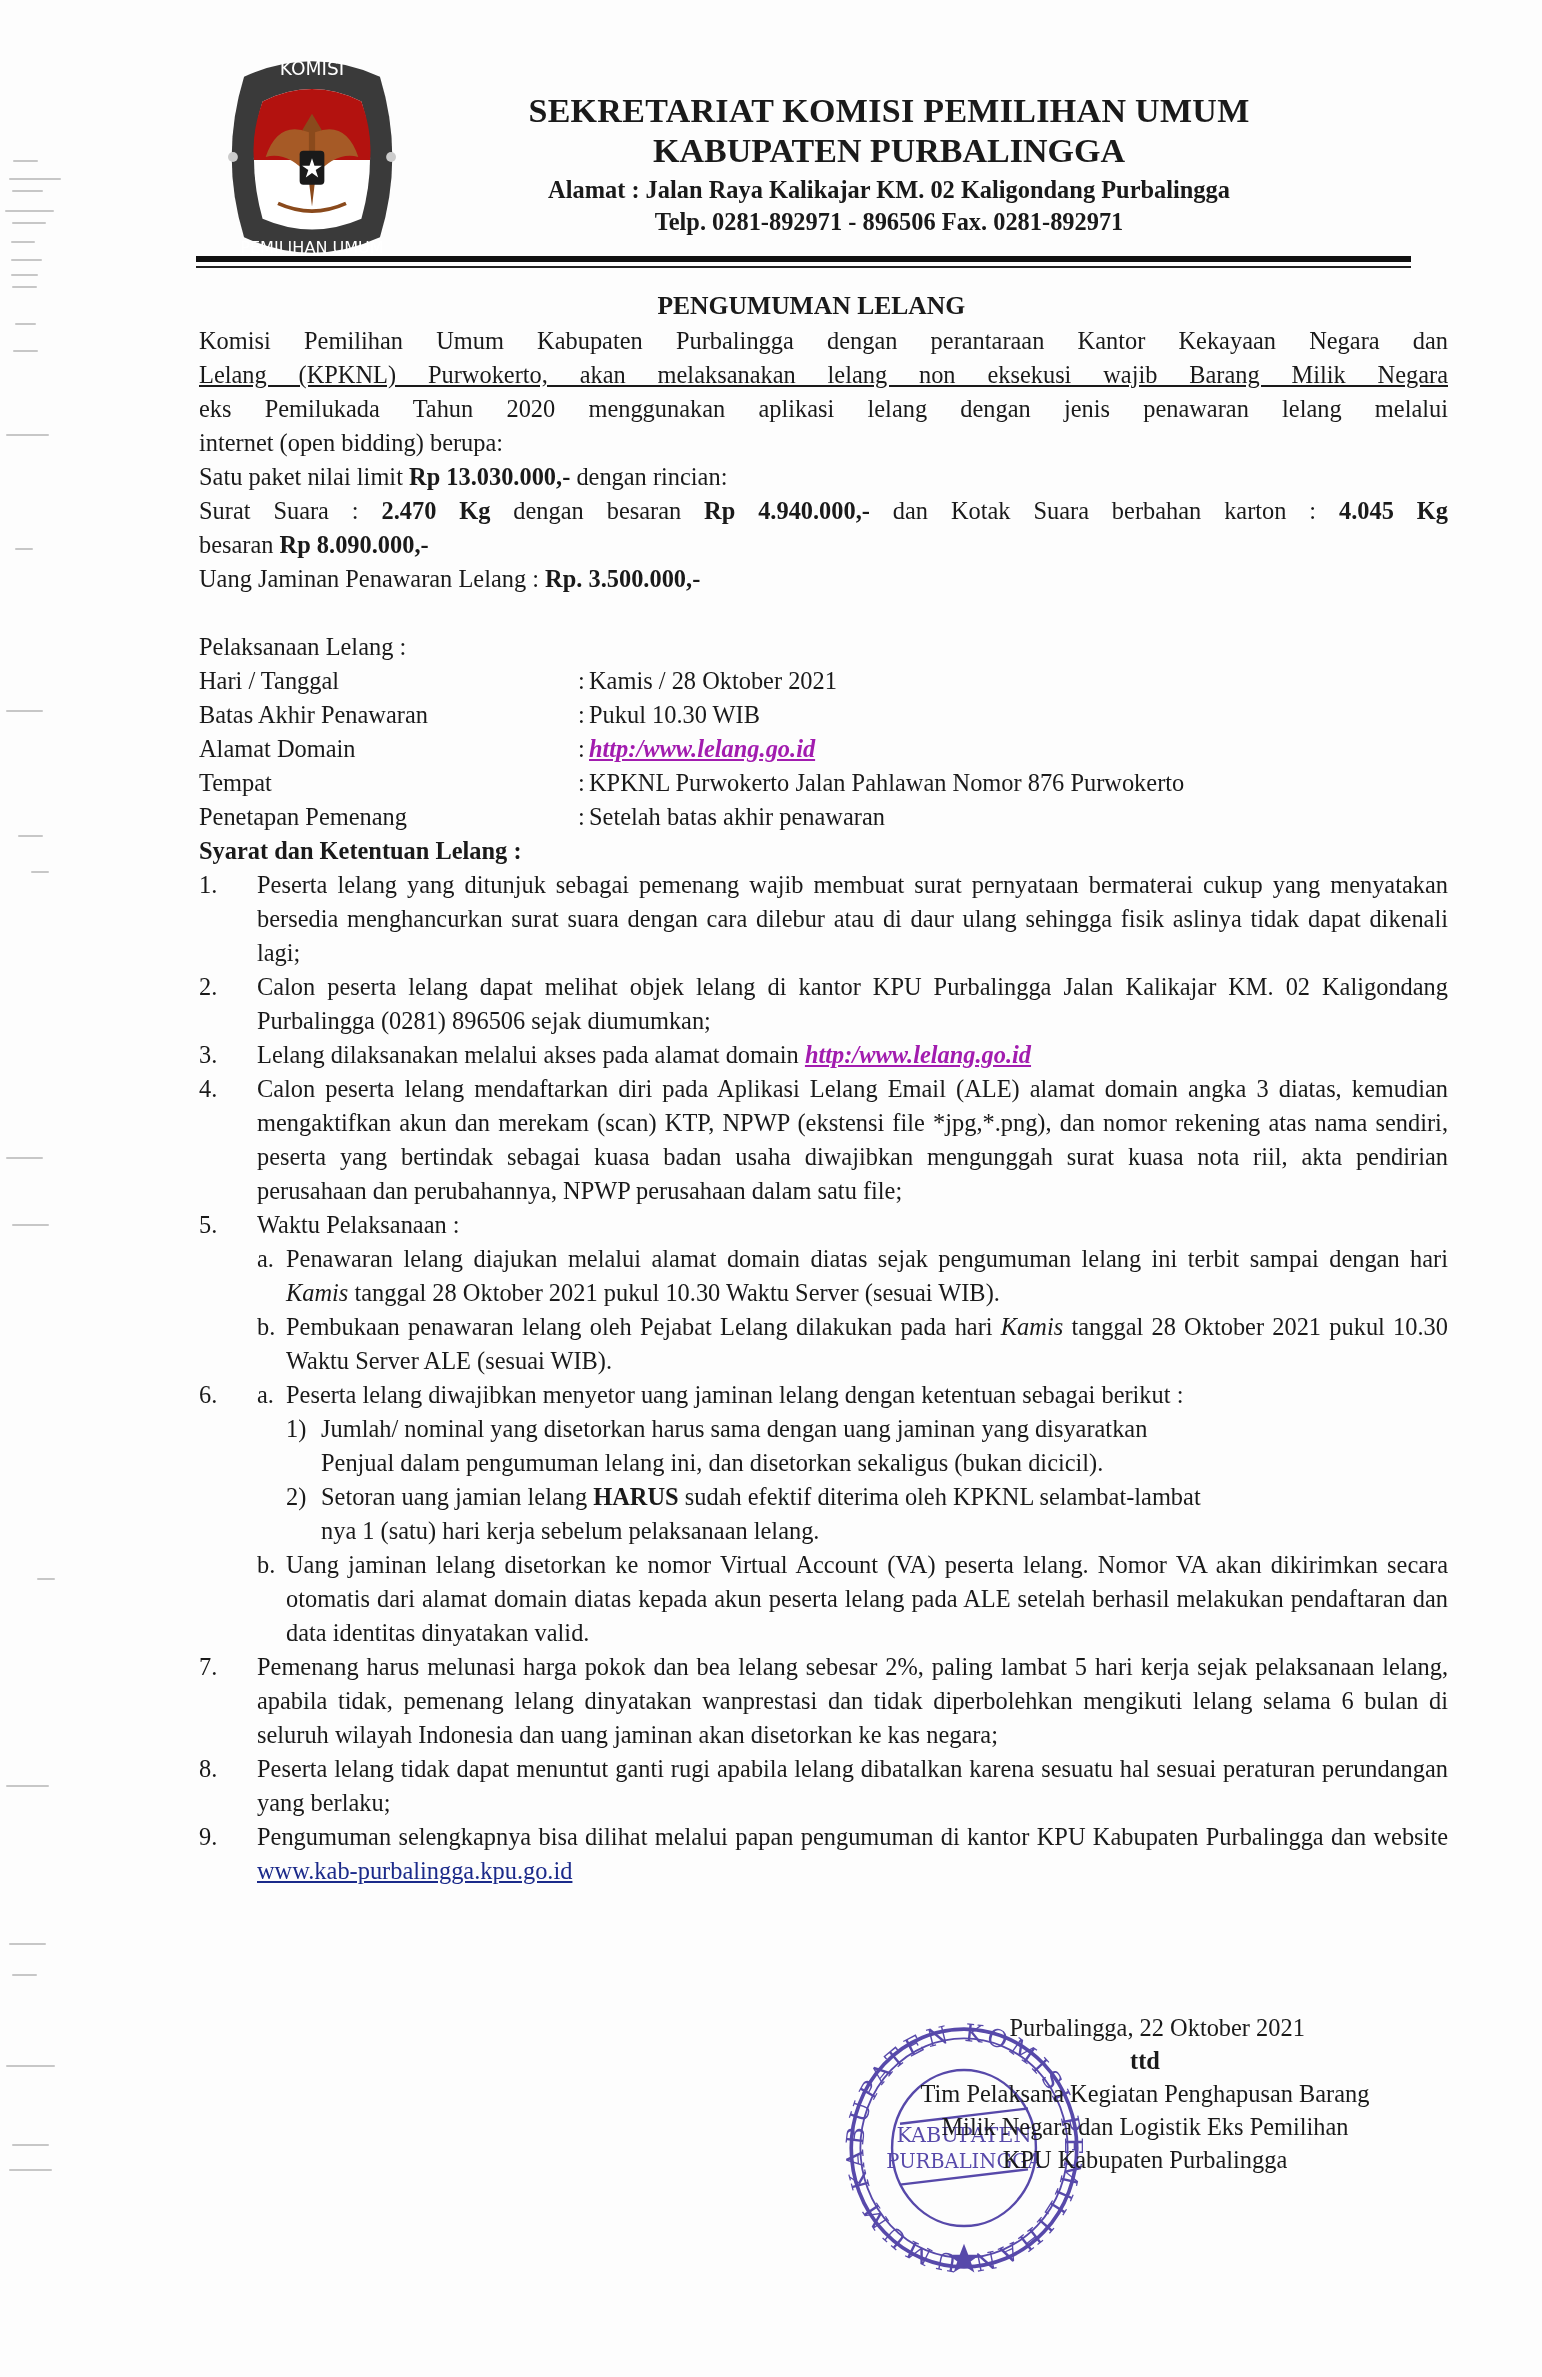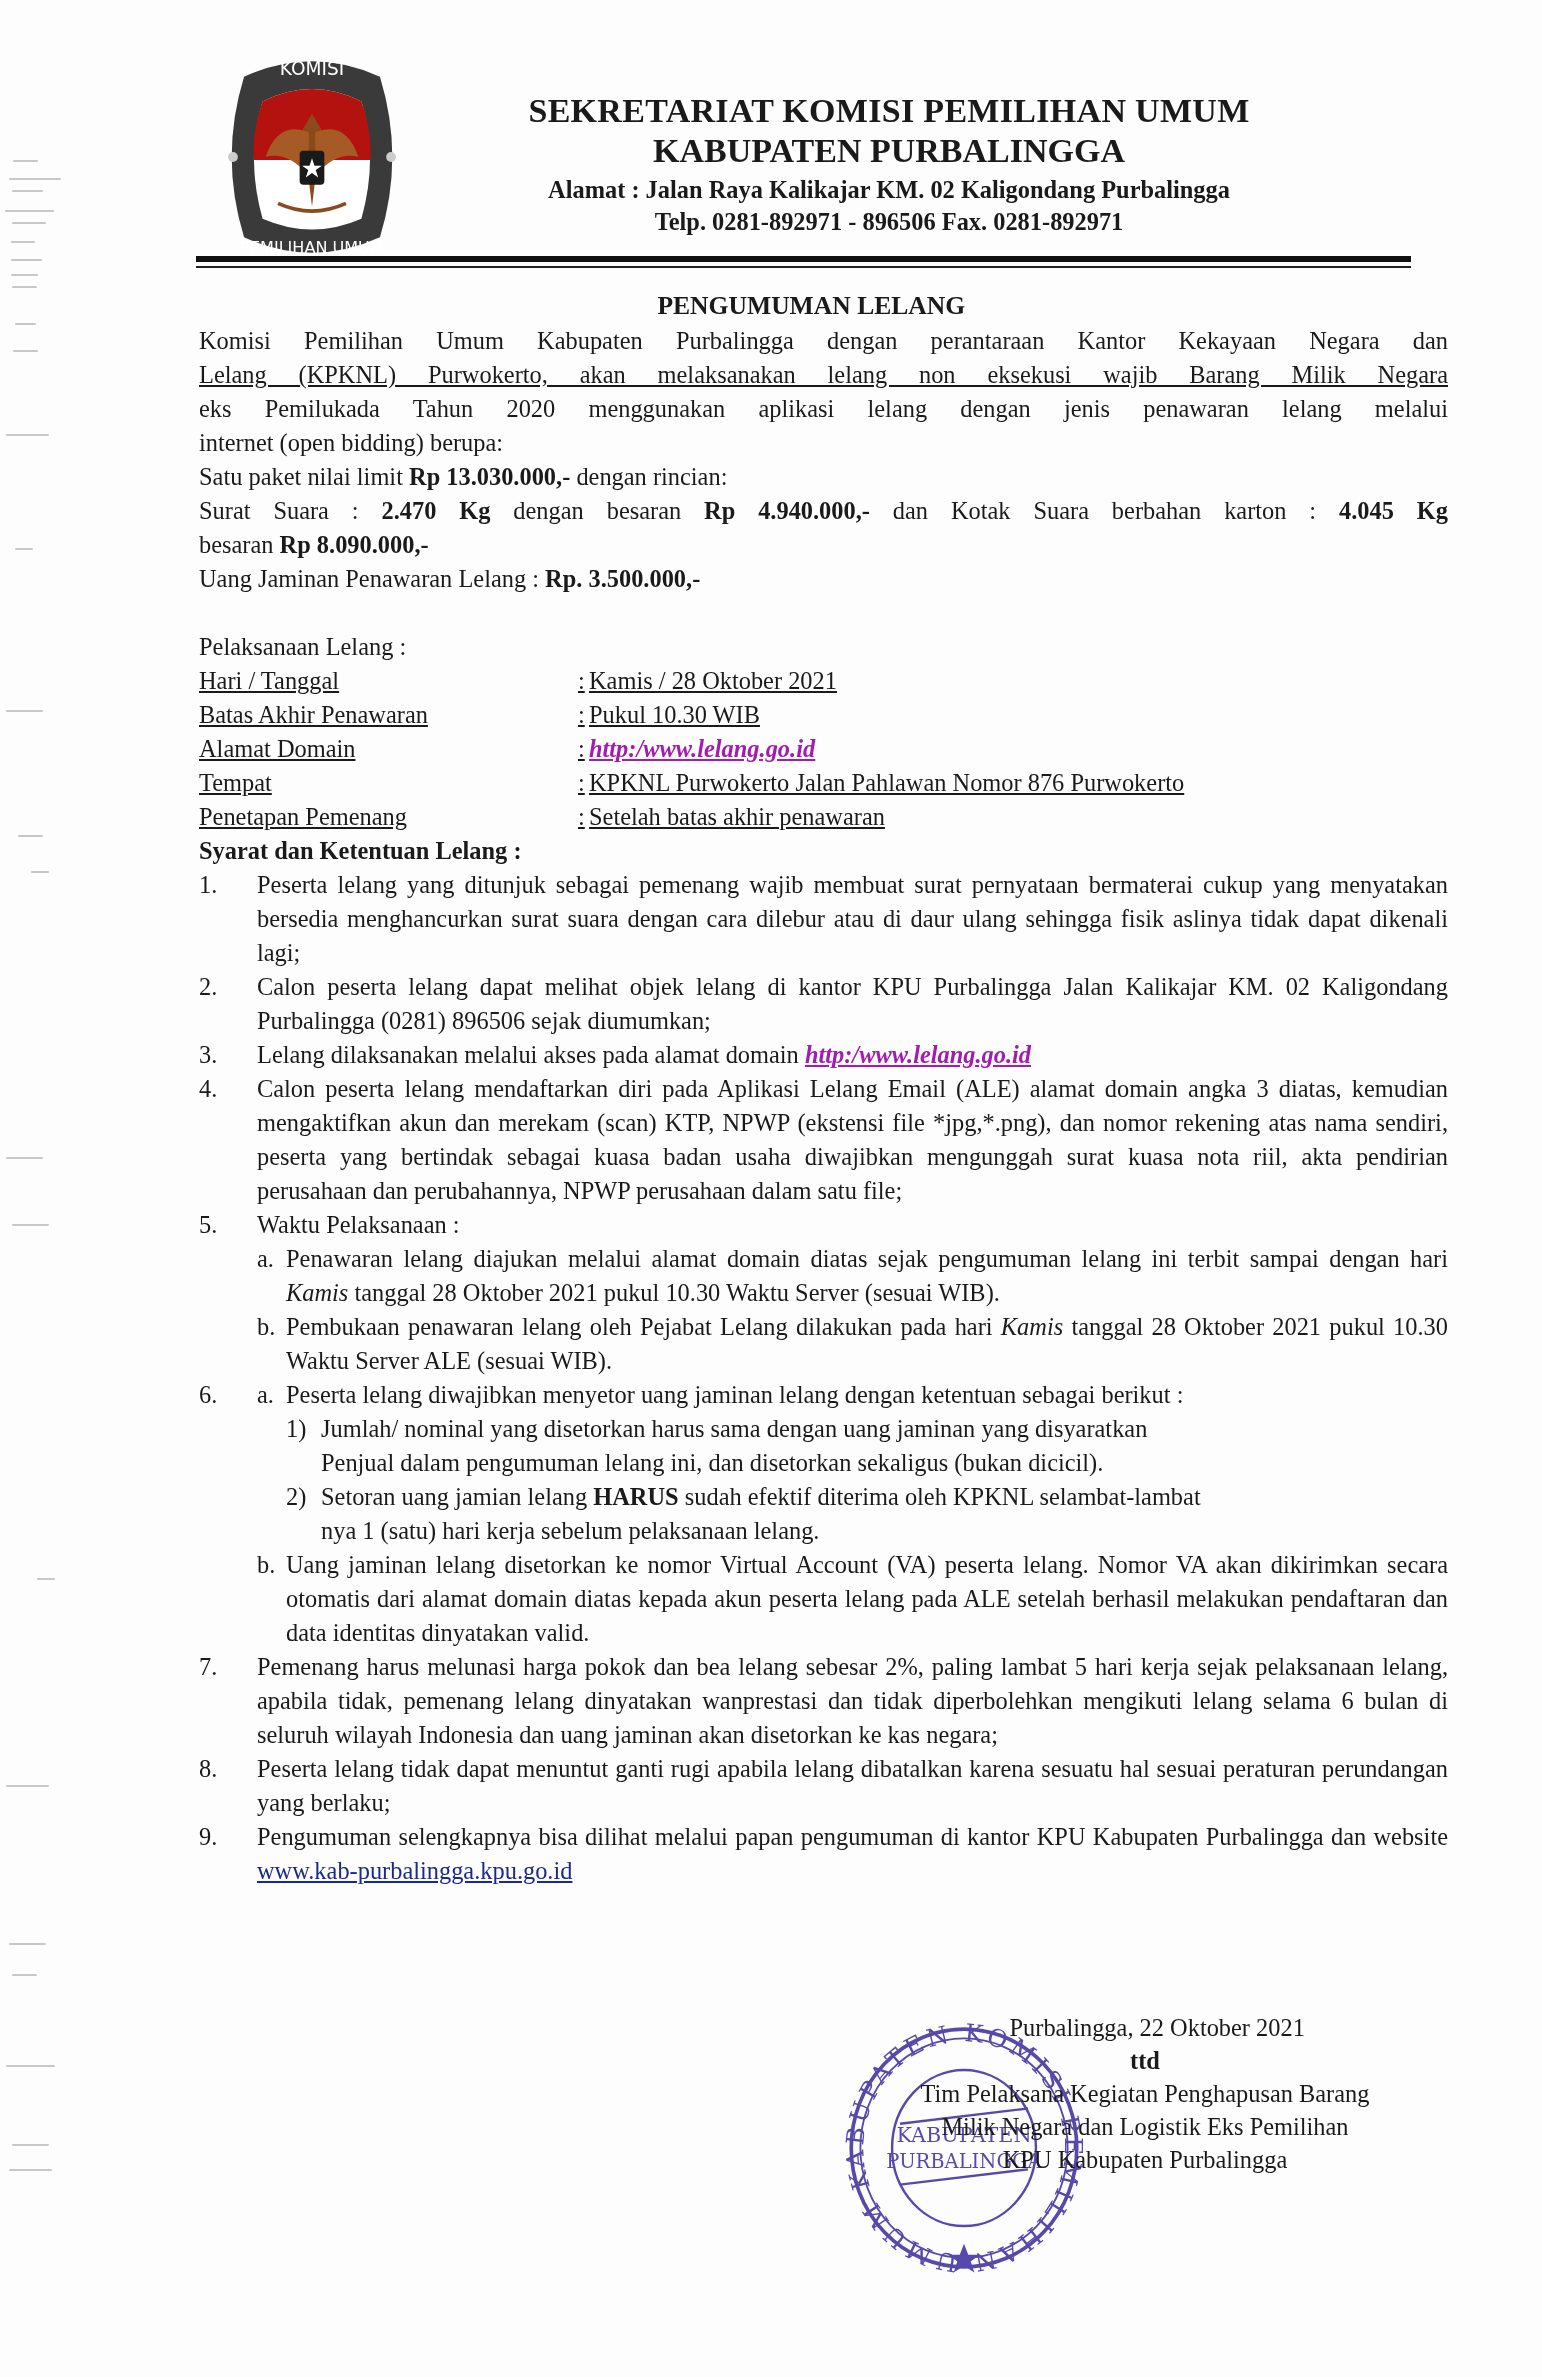--- a/index.html
+++ b/index.html
@@ -19,21 +19,21 @@
   .rule-thick { position: absolute; left: 196px; top: 256px; width: 1215px; height: 6.1px; background: #111; }
   .rule-thin  { position: absolute; left: 196px; top: 266px; width: 1215px; height: 1.8px; background: #222; }
 
   
   .content { position: absolute; left: 199px; top: 281px; width: 1249px; font-size: 24.4px; line-height: 34px; margin-top: 6px; }
   .title { text-align: center; font-weight: bold; font-size: 25.6px; line-height: 37px; margin-left: -24.4px; }
   .para { text-align: justify; }
   .line { display: block; }
   b { font-weight: bold; }
   .gap { height: 34px; }
-  .kv { display: flex; text-decoration: underline; }
+  .kv { display: flex; }
   .kv .k { width: 379px; }
   .kv .sep { width: 11px; }
   .link { color: #a21caf; text-decoration: underline; font-style: italic; font-weight: bold; }
   .link2 { color: #1b2a8a; text-decoration: underline; }
   .li { display: flex; }
   .li .num { width: 58px; flex: none; padding-left: 0; }
   .li .txt { flex: 1; text-align: justify; }
   .sub { display: flex; }
   .sub .let { width: 29px; flex: none; }
   .sub .txt { flex: 1; text-align: justify; }

